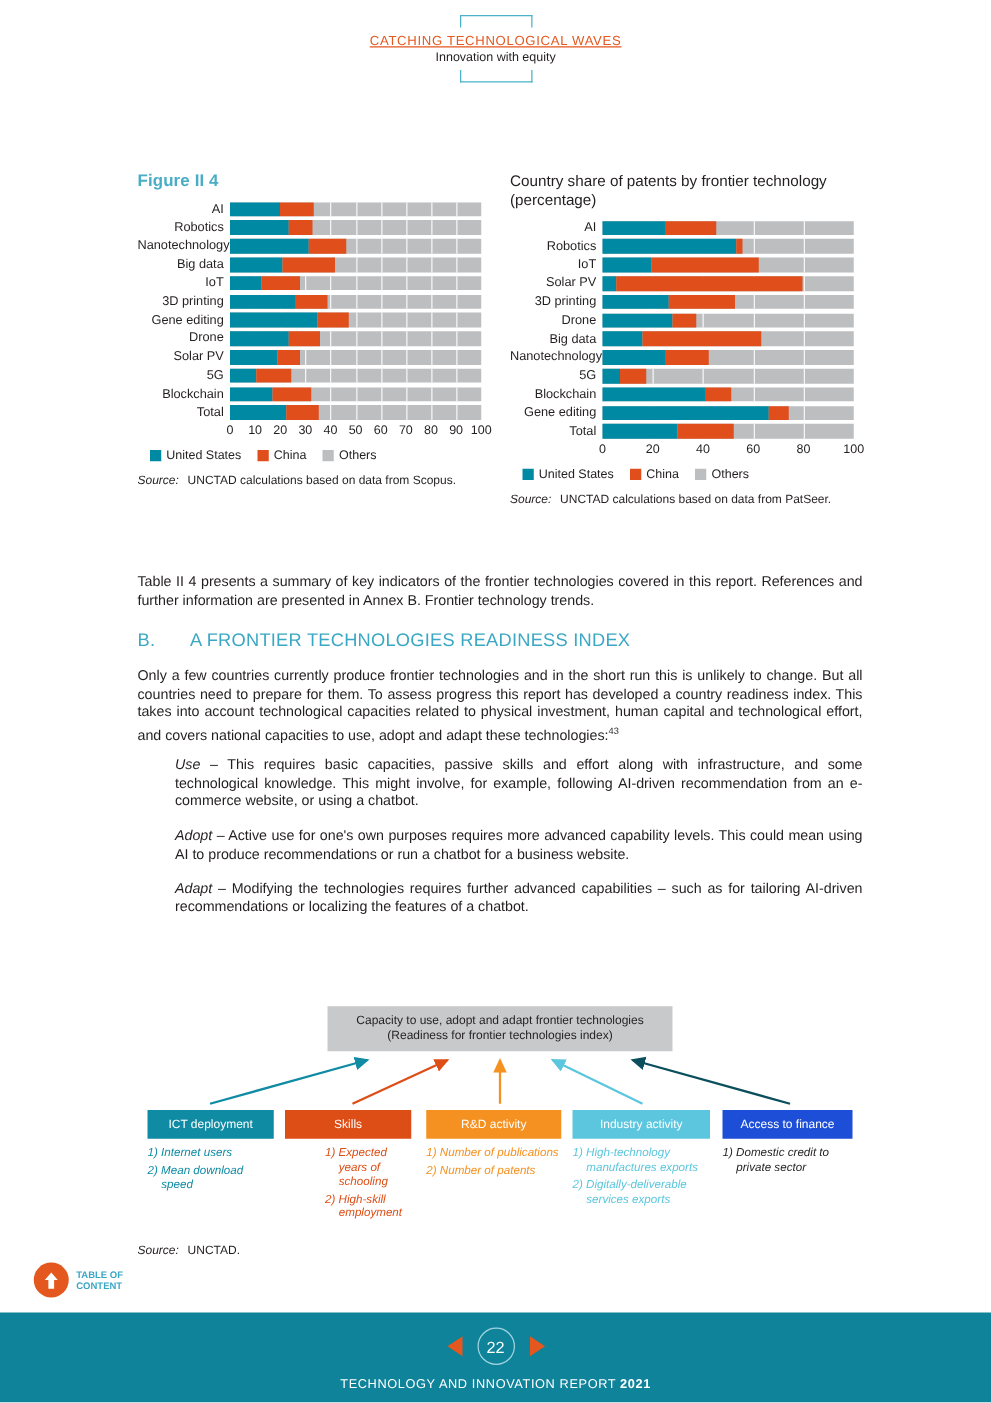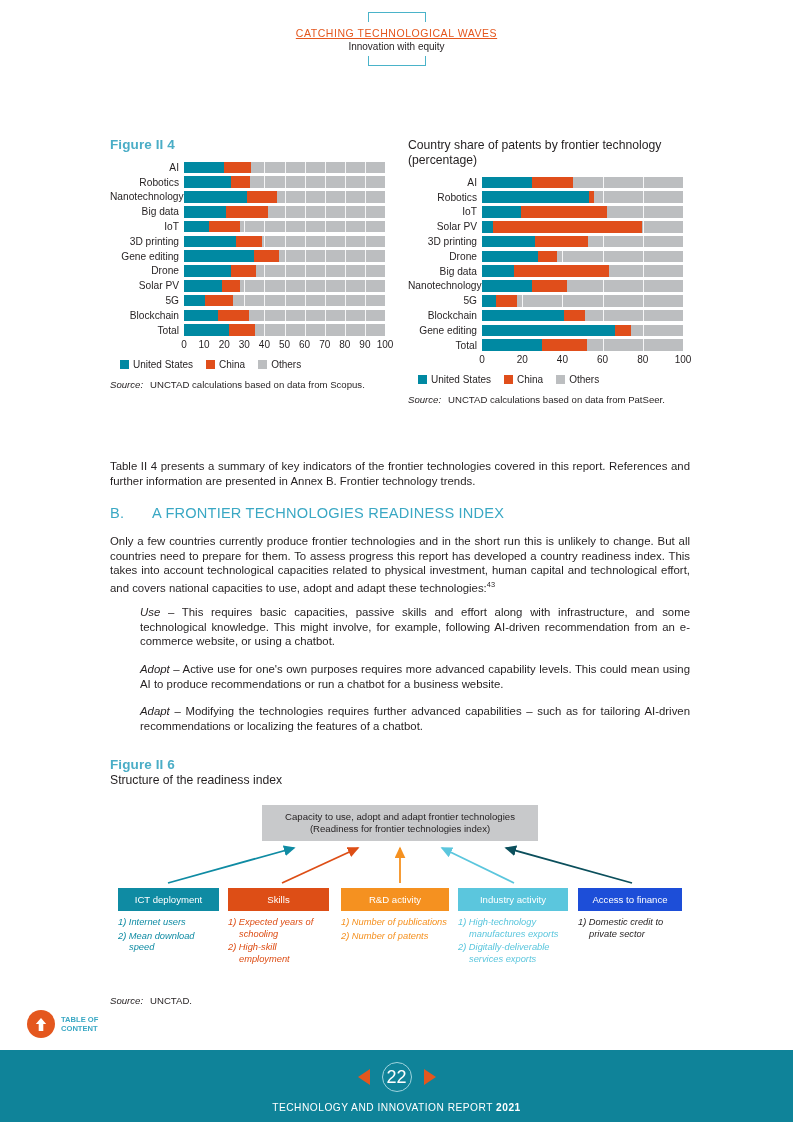--- a/index.html
+++ b/index.html
@@ -87,21 +87,21 @@
   .toc .circ { width: 28px; height: 28px; border-radius: 50%; background: #e4571e;
                display: flex; align-items: center; justify-content: center; }
   .toc .lbl { color: #3aa8c4; font-size: 7.6px; font-weight: 700; line-height: 9px; }
 
   
   .footer { position: absolute; left: 0; top: 1050px; width: 793px; height: 72px; background: #0f8399; }
   .pager { position: absolute; left: 0; top: 12px; width: 793px;
            display: flex; align-items: center; justify-content: center; gap: 12px; }
   .pagecircle { width: 30px; height: 30px; border-radius: 50%; border: 1.4px solid #9fd4de;
                 display: flex; align-items: center; justify-content: center;
-                color: #ffffff; font-size: 18px; }
+                color: #ffffff; font-size: 13px; }
   .tri { width: 0; height: 0; border-top: 8px solid transparent; border-bottom: 8px solid transparent; }
   .tri.l { border-right: 12px solid #e4571e; }
   .tri.r { border-left: 12px solid #e4571e; }
   .foot-title { position: absolute; left: 0; top: 52px; width: 793px; text-align: center;
                 color: #ffffff; font-size: 10.2px; letter-spacing: .5px; }
   .foot-title b { font-weight: 700; }
 </style>
 </head>
 <body>
 
@@ -524,24 +524,20 @@
   </div>
 
   <div class="indent-p" style="left:140px; top:662px; width:550px;">
     <em>Adopt</em><span> – Active use for one's own purposes requires more advanced capability levels. This could mean using AI to produce recommendations or run a chatbot for a business website.</span>
   </div>
 
   <div class="indent-p" style="left:140px; top:704px; width:550px;">
     <em>Adapt</em><span> – Modifying the technologies requires further advanced capabilities – such as for tailoring AI-driven recommendations or localizing the features of a chatbot.</span>
   </div>
 
-  <div class="fig" style="left:110px; top:757px; width:580px;">
-    <div class="fig-num">Figure II 6</div>
-    <div class="fig-title">Structure of the readiness index</div>
-  </div>
 
   <div class="diagram">
     <svg class="arrows" viewBox="0 0 580 200">
       <defs>
         <marker id="h1" markerWidth="7" markerHeight="7" refX="5.6" refY="3" orient="auto">
             <path d="M0,0 L6.5,3 L0,6 z" fill="#0f8ba3"></path>
           </marker>
         <marker id="h2" markerWidth="7" markerHeight="7" refX="5.6" refY="3" orient="auto">
             <path d="M0,0 L6.5,3 L0,6 z" fill="#dd4e16"></path>
           </marker>
@@ -570,21 +566,21 @@
     <div id="pillars">
         <div class="pillar" style="left: 8px; width: 101px;">
           <div class="hd" style="background: rgb(15, 139, 163);">ICT deployment</div>
           <div class="items" style="color: rgb(15, 139, 163);">
             <div class="sub">1) Internet users</div>
             <div class="sub">2) Mean download speed</div>
           </div>
         </div>
         <div class="pillar" style="left: 118px; width: 101px;">
           <div class="hd" style="background: rgb(221, 78, 22);">Skills</div>
-          <div class="items" style="color: rgb(221, 78, 22);">
+          <div class="items" style="color: rgb(221, 78, 22); margin-left: 32px;">
             <div class="sub">1) Expected years of schooling</div>
             <div class="sub">2) High-skill employment</div>
           </div>
         </div>
         <div class="pillar" style="left: 231px; width: 108px;">
           <div class="hd" style="background: rgb(245, 145, 32);">R&amp;D activity</div>
           <div class="items" style="color: rgb(245, 145, 32);">
             <div class="sub">1) Number of publications</div>
             <div class="sub">2) Number of patents</div>
           </div>

